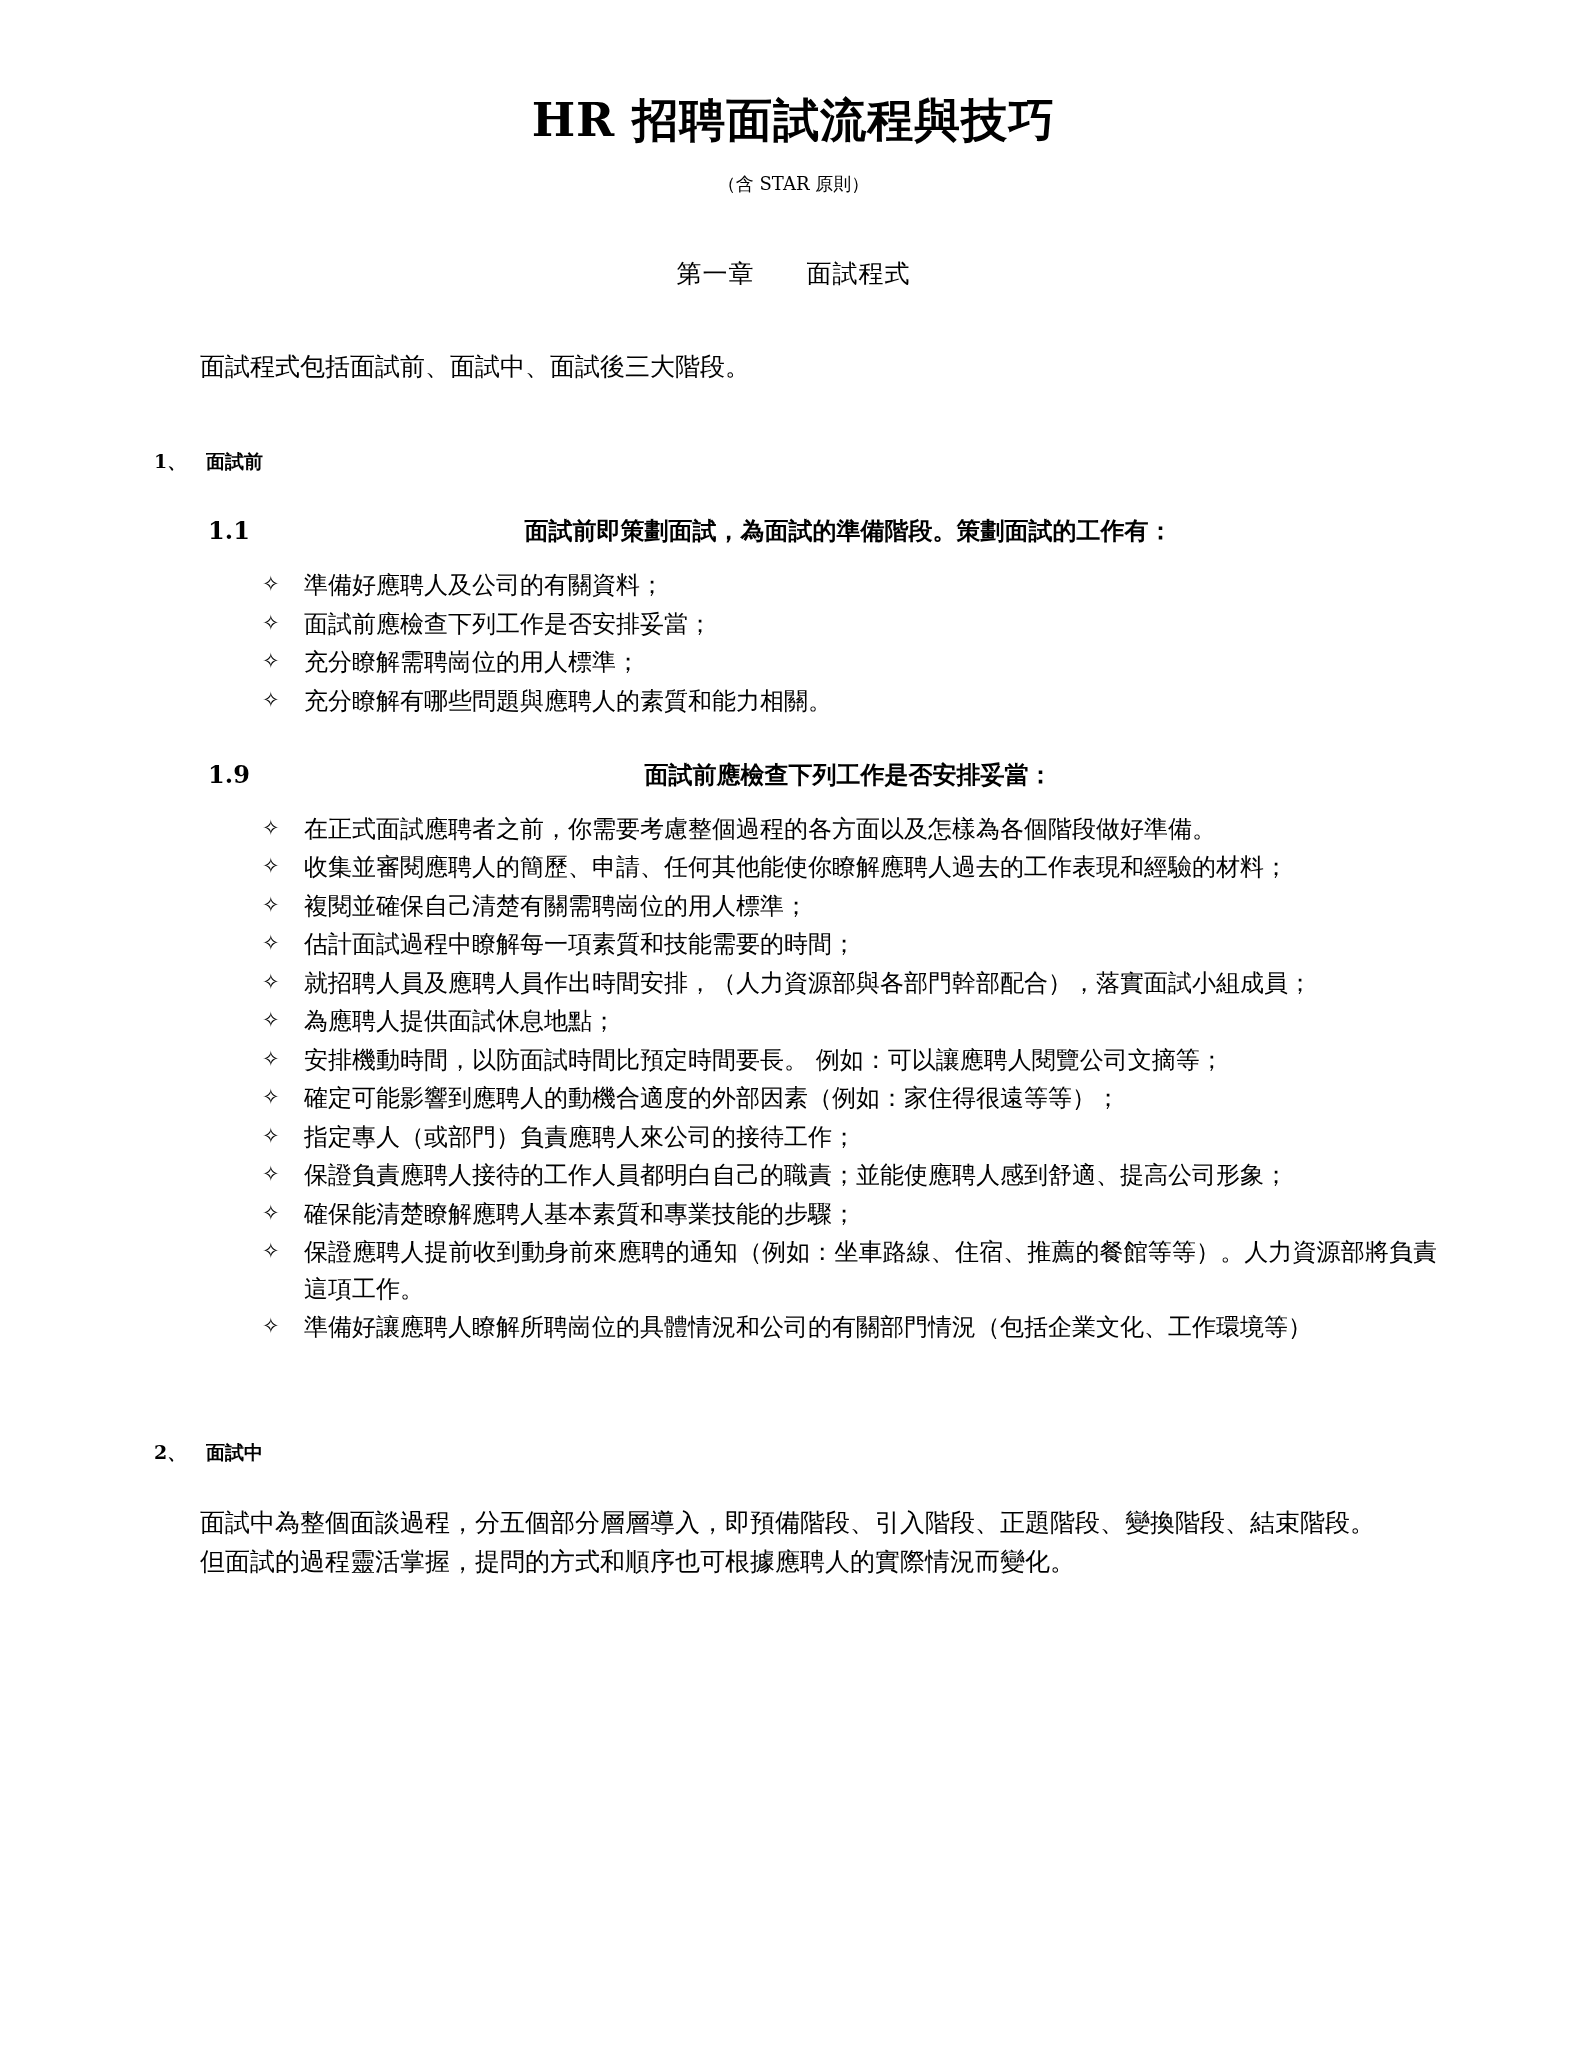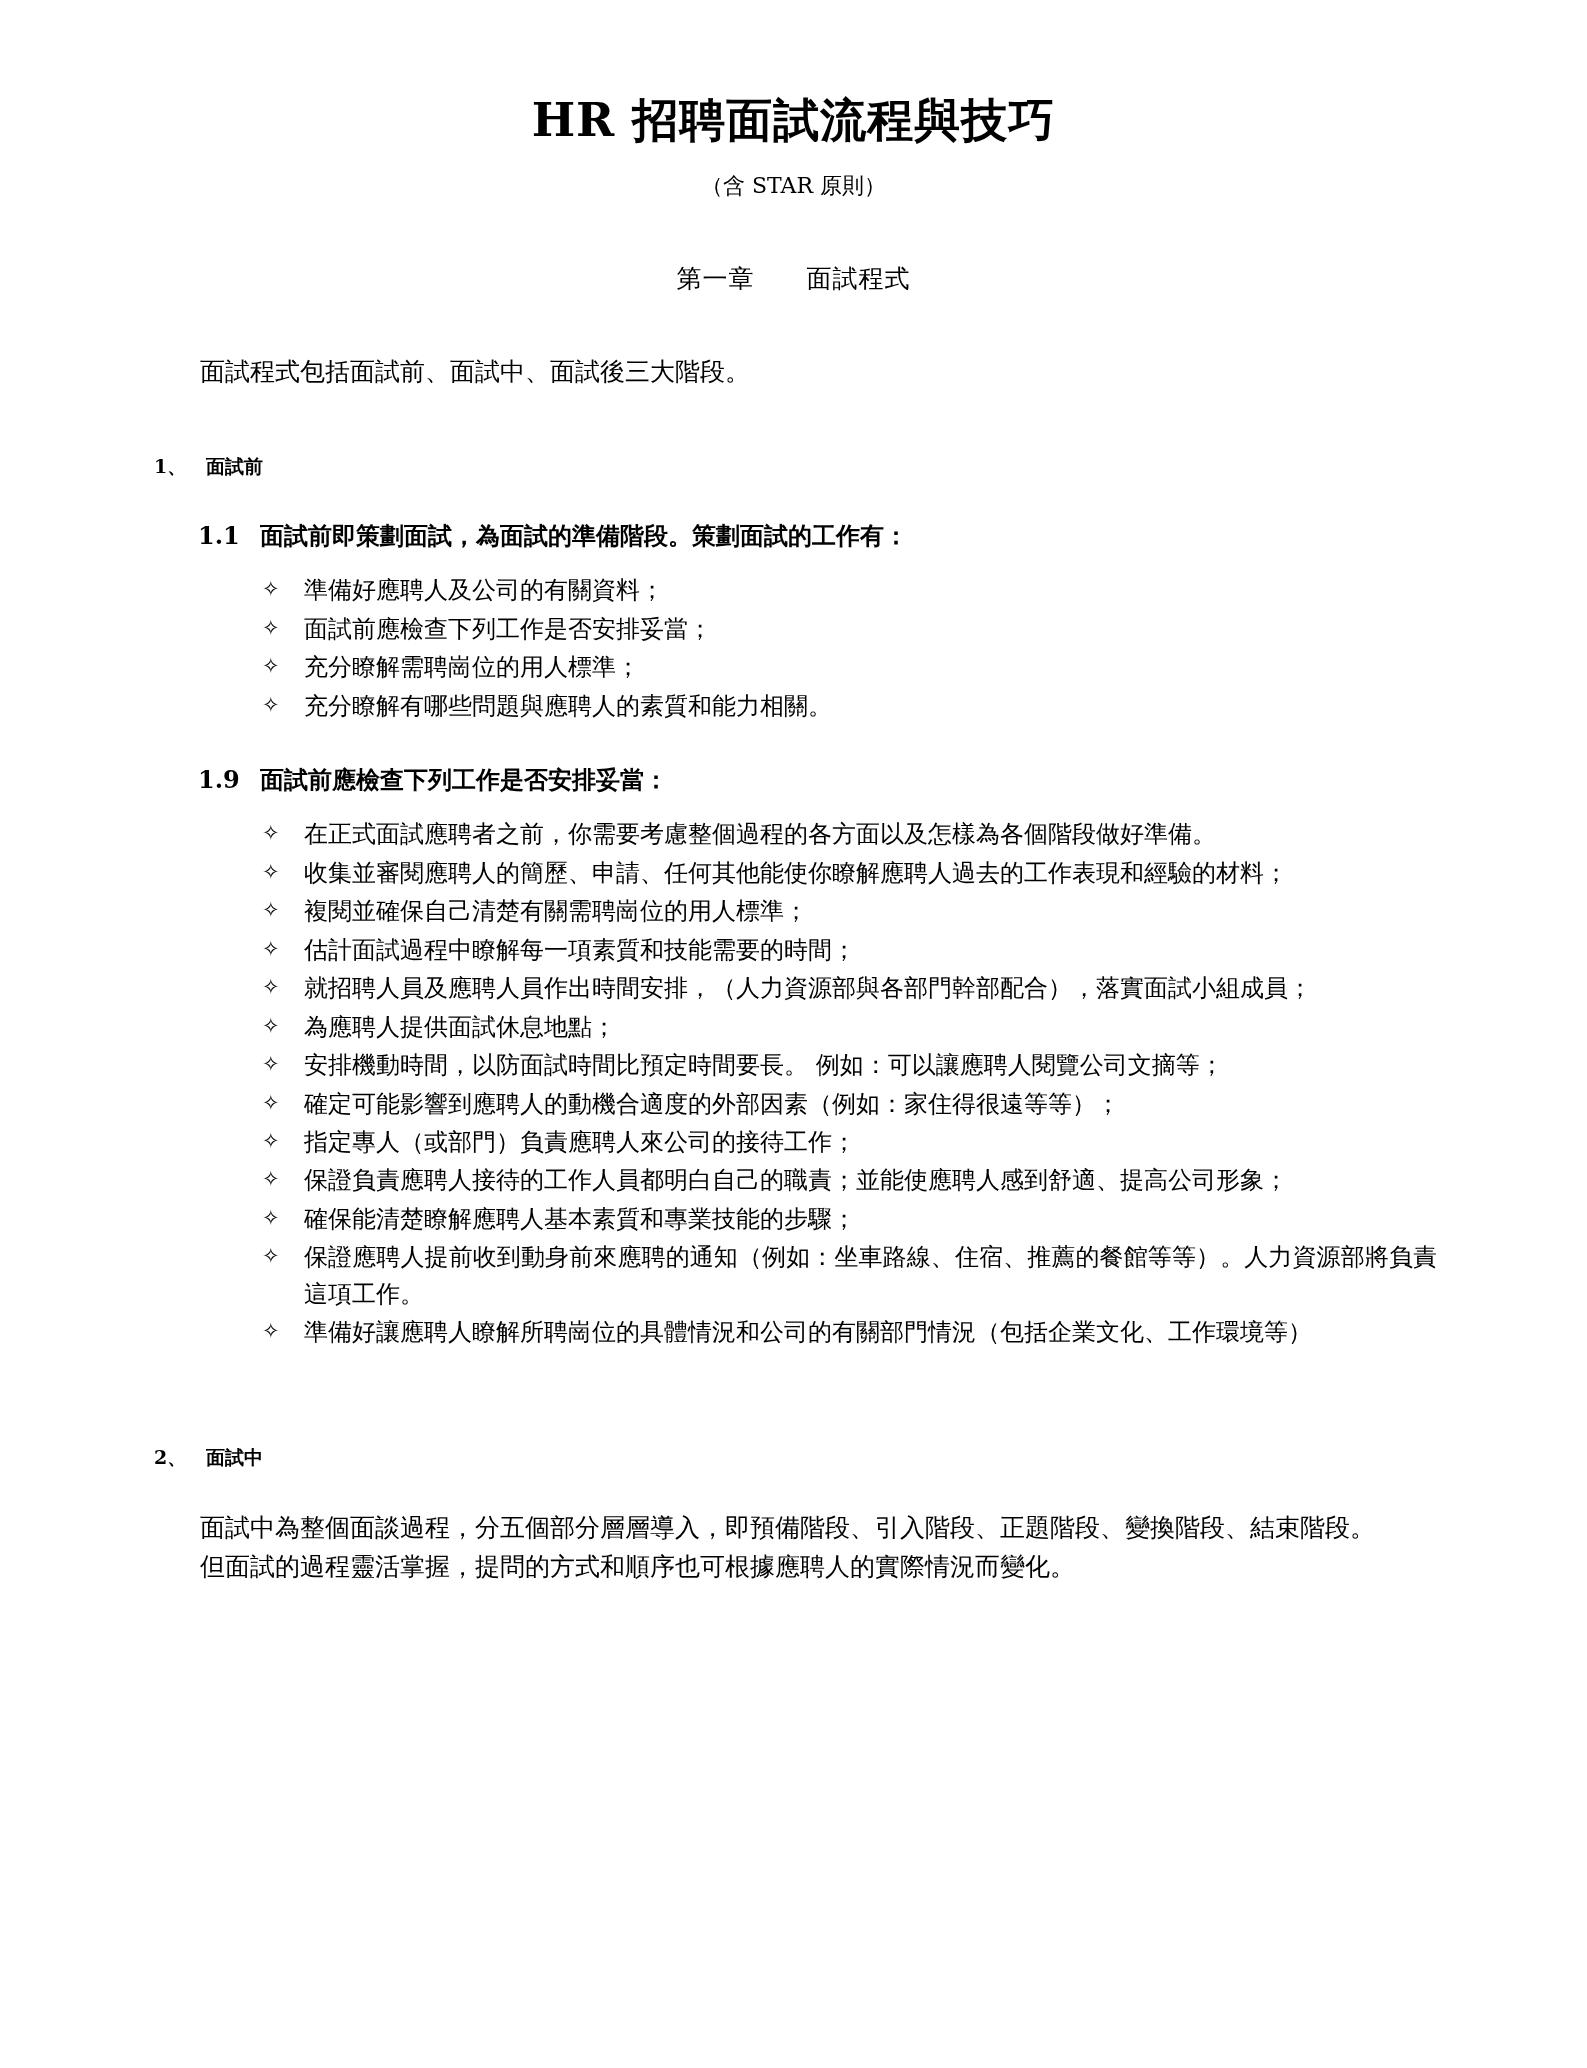--- a/index.html
+++ b/index.html
@@ -23,21 +23,21 @@
   .doc-title {
     text-align: center;
     font-size: 46px;
     font-weight: bold;
     letter-spacing: 1px;
     margin: 22px 0 0 0;
     line-height: 1.25;
   }
   .doc-subtitle {
     text-align: center;
-    font-size: 22px;
+    font-size: 18px;
     margin: 22px 0 0 0;
     line-height: 1.3;
   }
   .chapter-heading {
     text-align: center;
     font-size: 25px;
     margin: 62px 0 0 0;
     letter-spacing: 1px;
   }
   .intro-paragraph {
@@ -63,20 +63,21 @@
   .subsection {
     margin-top: 38px;
   }
   .subsection-heading {
     font-size: 24px;
     font-weight: bold;
     margin: 0;
     padding-left: 48px;
     line-height: 1.5;
     display: flex;
+    text-align: center;
   }
   .subsection-heading .num {
     display: inline-block;
     min-width: 62px;
     flex: 0 0 auto;
   }
   .subsection-heading .txt {
     flex: 1 1 auto;
   }
   ul.bullets {

